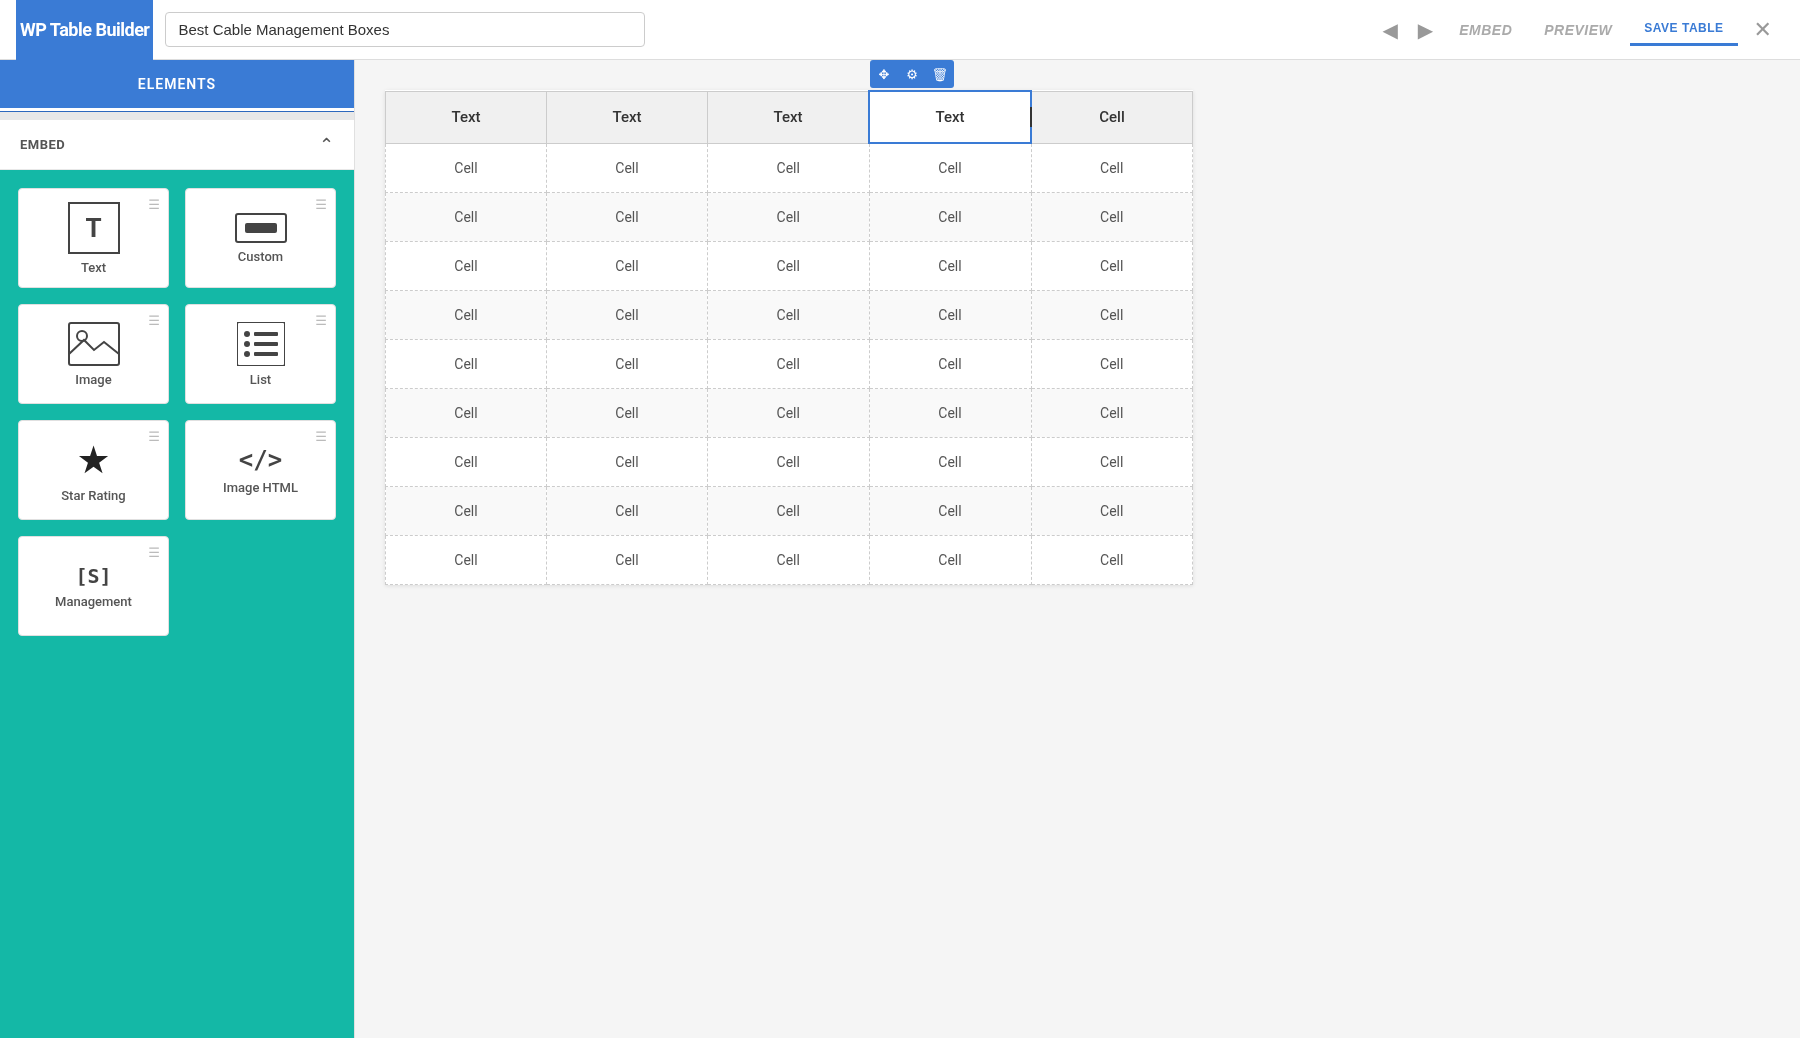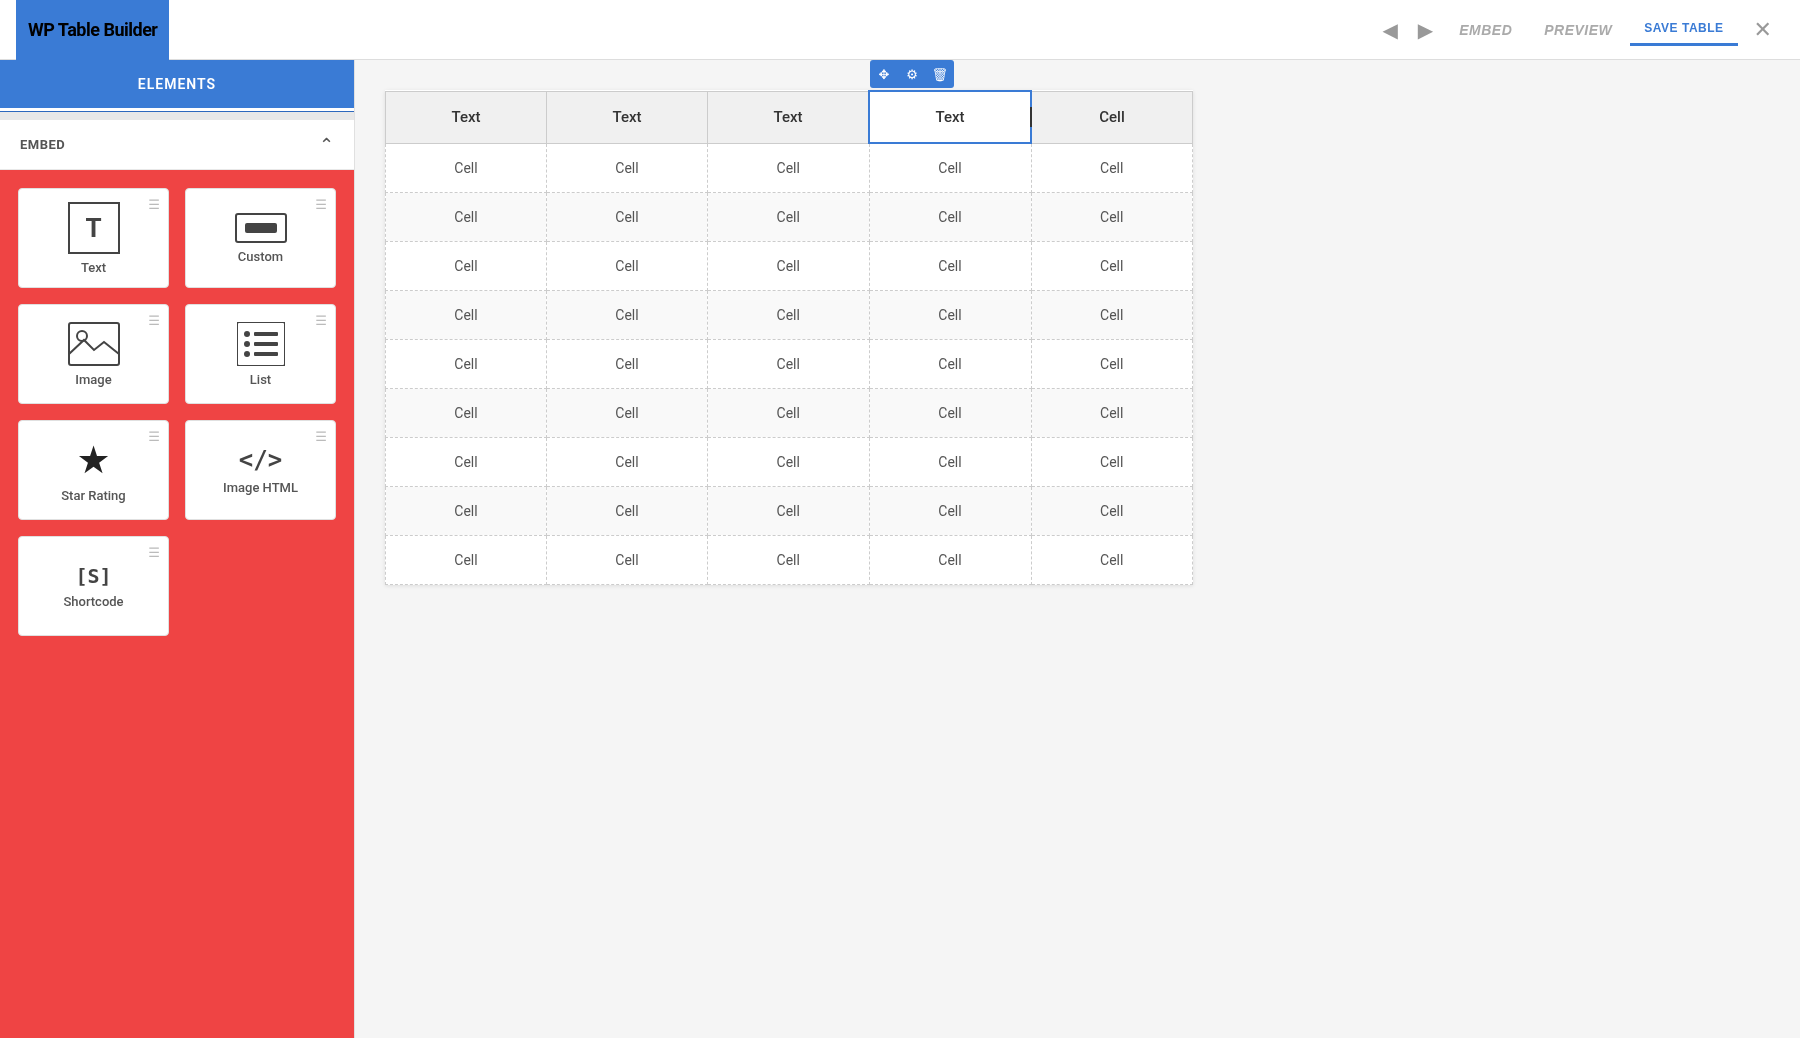--- a/index.html
+++ b/index.html
@@ -35,21 +35,21 @@
       font-size: 22px; color: #999;
     }
 
     
     .main-layout {
       display: flex; flex: 1; overflow: hidden;
     }
 
     
     .sidebar {
-      width: 355px; background: #ef4444; border-right: 1px solid #e0e0e0;
+      width: 355px; background: #14b8a6; border-right: 1px solid #e0e0e0;
       display: flex; flex-direction: column; flex-shrink: 0; overflow-y: auto;
     }
     .sidebar-header {
       background: #3a7bd5; color: #fff; padding: 0;
       display: flex; border-bottom: 1px solid #2d68bd;
     }
     .sidebar-tab {
       flex: 1; text-align: center; padding: 16px 0; font-size: 14px; font-weight: 600;
       letter-spacing: 1px; cursor: pointer; color: rgba(255,255,255,0.7);
     }
@@ -142,35 +142,36 @@
       color: #fff; font-size: 13px; cursor: pointer; border: none; background: transparent;
     }
 
     
     .cursor-indicator {
       position: absolute; right: -2px; top: 50%; transform: translateY(-50%);
       width: 2px; height: 20px; background: #333;
     }
 
     .wp-logo {
-      background: #3a7bd5; color: #000000; padding: 0 12px;
+      background: #3a7bd5; color: #ffffff; padding: 0 4px;
       height: 60px; display: flex; align-items: center; justify-content: center;
       font-size: 18px; font-weight: 700; letter-spacing: -0.5px;
       flex-shrink: 0;
     }
   </style>
 </head>
 <body>
 
 <div style="display:flex; flex-direction:column; height:100vh;">
 
   <div class="top-bar">
     <div class="wp-logo">
       <span>WP Table Builder</span>
     </div>
+    <input class="table-title-input" type="text" value="Best Cable Management Boxes" style="">
     <div class="top-bar-actions">
       <button class="tb-icon-btn" title="Back">◀</button>
       <button class="tb-icon-btn" title="Forward">▶</button>
       <button class="tb-text-btn">EMBED</button>
       <button class="tb-text-btn">PREVIEW</button>
       <button class="tb-save-btn">SAVE TABLE</button>
       <button class="tb-close-btn">✕</button>
     </div>
   </div>
 
@@ -251,21 +252,21 @@
             <span style="font-size:24px; font-weight:700; color:#444; font-family:monospace;">&lt;/&gt;</span>
           </div>
           <span class="element-label">Image HTML</span>
         </div>
 
         <div class="element-card">
           <span class="element-card-drag">☰</span>
           <div class="element-icon">
             <span style="font-size:20px; font-weight:700; color:#444; font-family:monospace;">[S]</span>
           </div>
-          <span class="element-label">Shortcode</span>
+          <span class="element-label">Management</span>
         </div>
 
       </div>
 
       <div style="position:absolute; right:-16px; top:50%; transform:translateY(-50%); z-index:20;">
         
       </div>
 
     </div>
 

